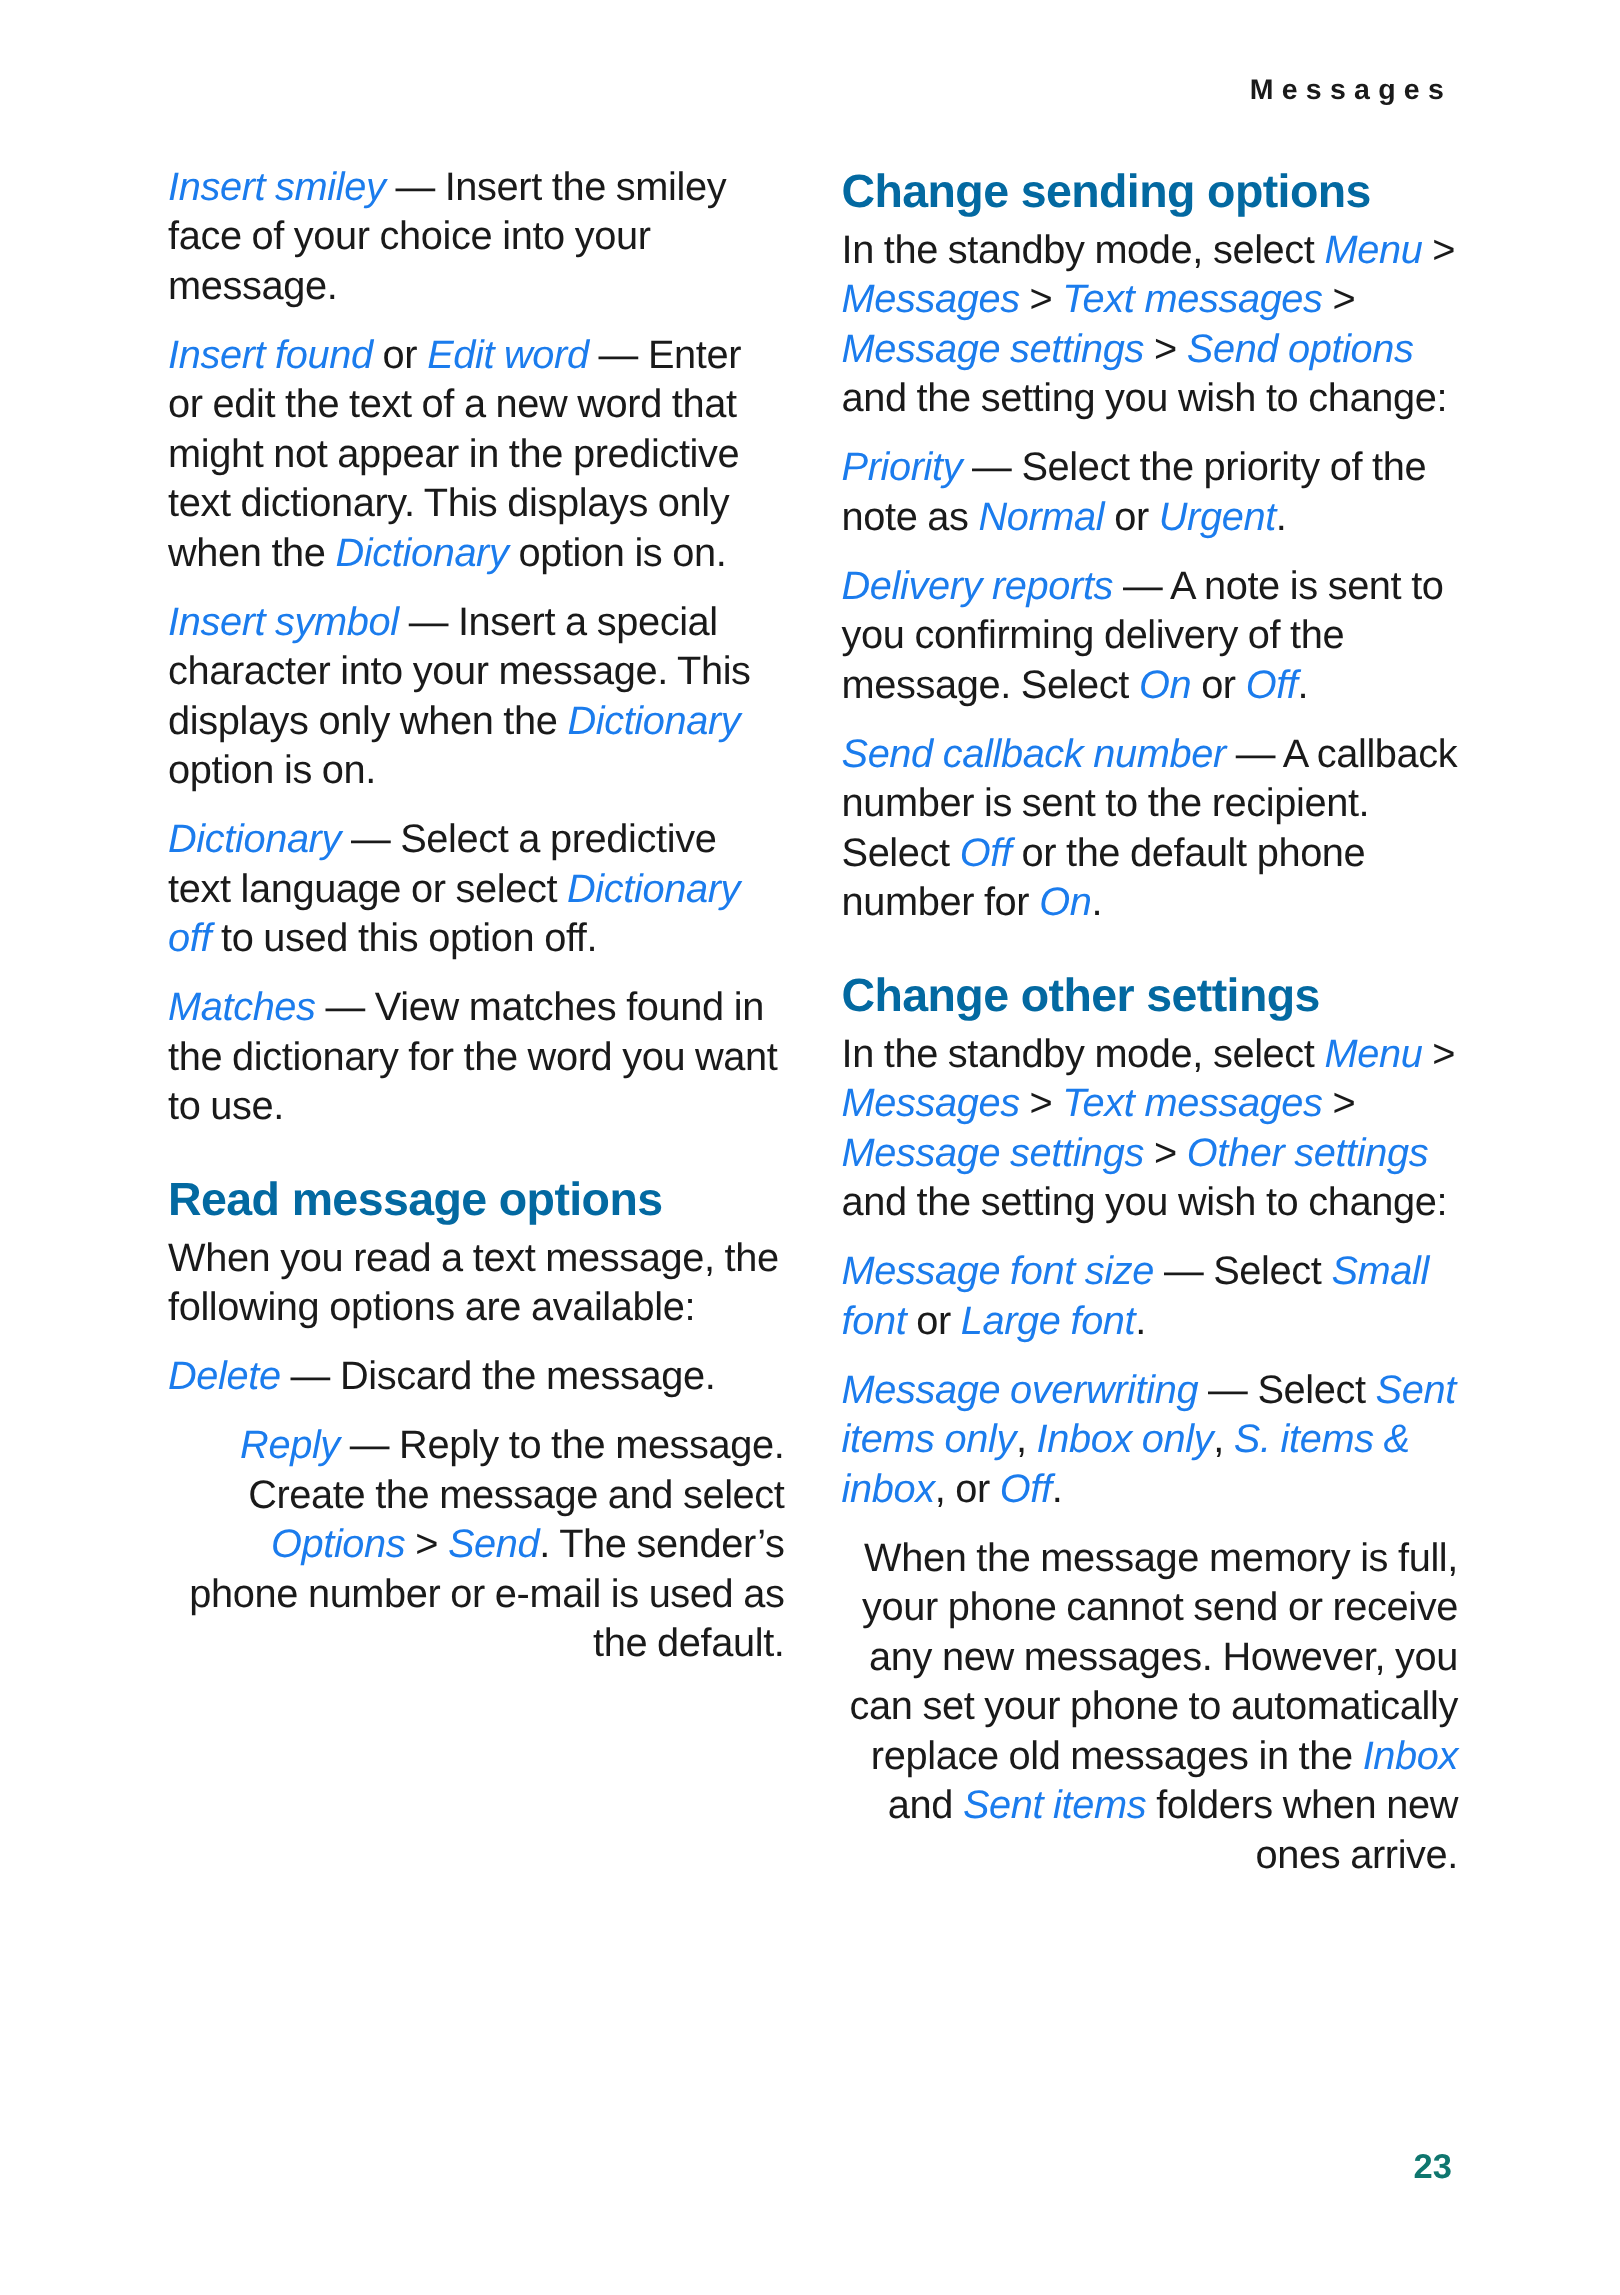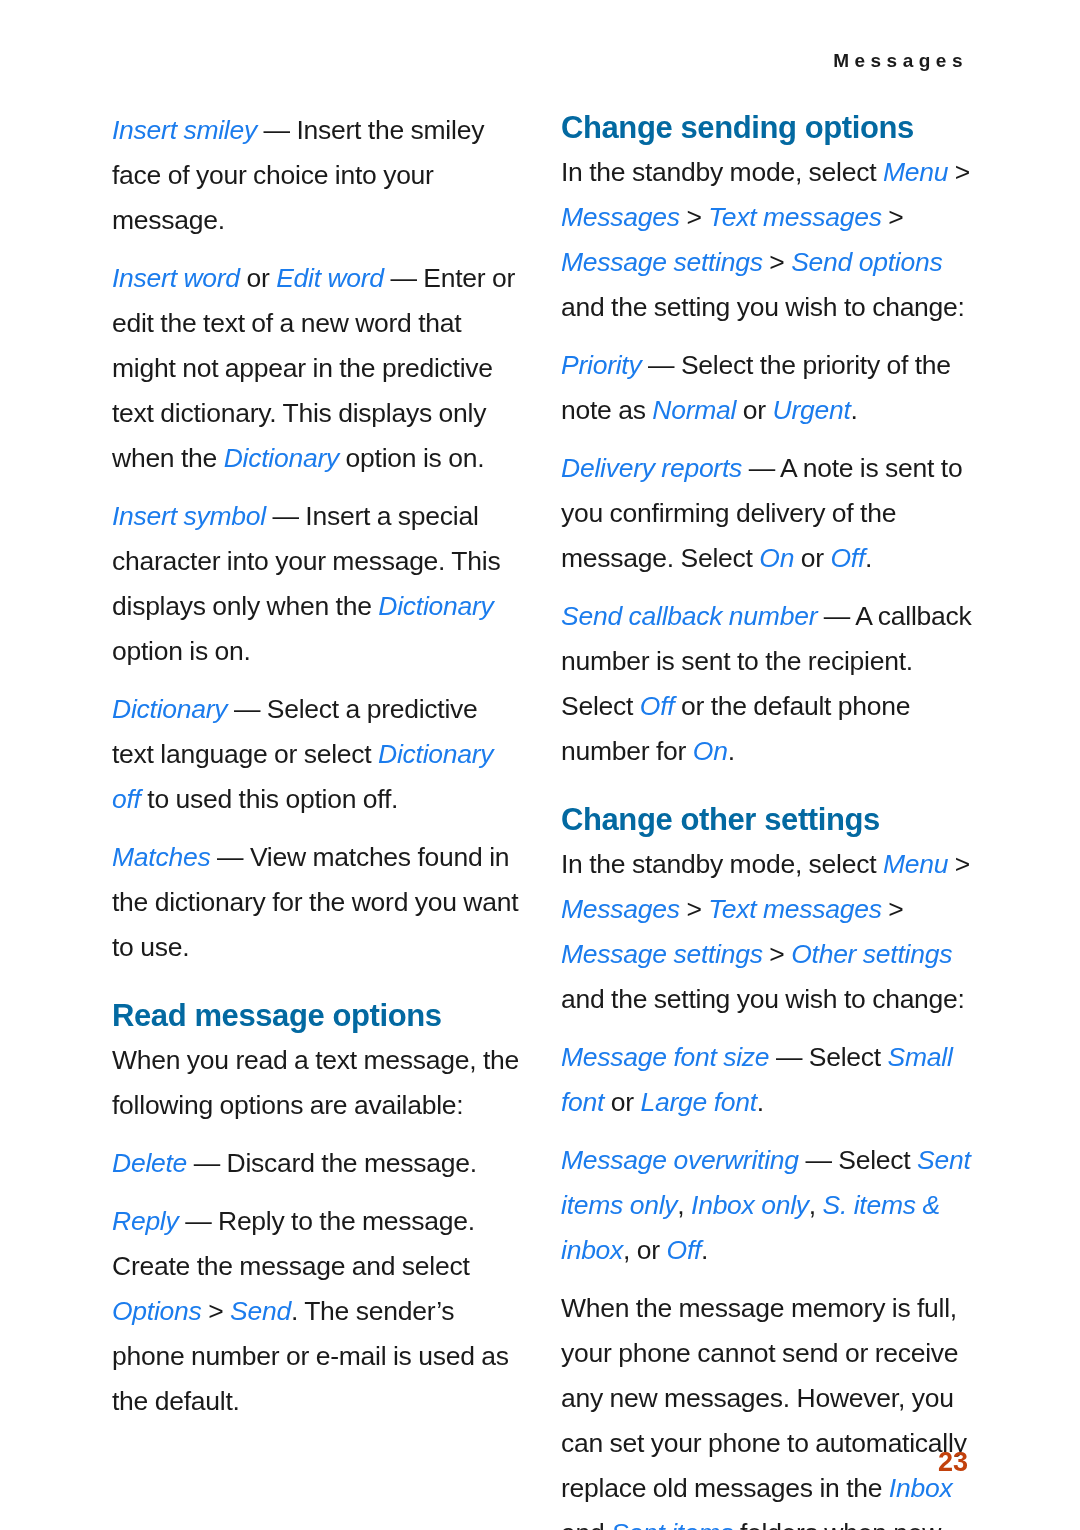--- a/index.html
+++ b/index.html
@@ -40,63 +40,63 @@
   }
   .col {
     width: 411px;
     flex: 0 0 411px;
   }
 
   
   p.para {
     margin: 0 0 13px 0;
     font-size: 26.5px;
-    line-height: 45px;
+    line-height: 33px;
     color: #1a1a1a;
     text-align: left;
     word-spacing: -0.5px;
     letter-spacing: -0.25px;
   }
-  p.para:last-child { margin-bottom: 0; }
+  p.para:last-child { margin-bottom: 0; text-align: right; }
 
   h2.section-heading {
     margin: 26px 0 2px 0;
     font-size: 31px;
     line-height: 40px;
     font-weight: bold;
     color: #0369a1;
     letter-spacing: -0.4px;
   }
   h2.section-heading.first { margin-top: 0; }
 
   
   .ui {
     color: #1b7ced;
     font-style: italic;
   }
 
   
   .folio {
     position: absolute;
-    bottom: 52px;
+    bottom: 72px;
     right: 112px;
-    font-size: 27px;
+    font-size: 23px;
     font-weight: bold;
-    color: #c2410c;
+    color: #0f766e;
   }
 </style>
 </head>
 <body>
 
 <div class="page-header">Messages</div>
 
 <div class="columns">
   <div class="col" id="left-col">
       <p class="para"><span class="ui">Insert smiley</span><span class="plain"> — Insert the smiley face of your choice into your message.</span></p>
-      <p class="para"><span class="ui">Insert word</span><span class="plain"> or </span><span class="ui">Edit word</span><span class="plain"> — Enter or edit the text of a new word that might not appear in the predictive text dictionary. This displays only when the </span><span class="ui">Dictionary</span><span class="plain"> option is on.</span></p>
+      <p class="para"><span class="ui">Insert found</span><span class="plain"> or </span><span class="ui">Edit word</span><span class="plain"> — Enter or edit the text of a new word that might not appear in the predictive text dictionary. This displays only when the </span><span class="ui">Dictionary</span><span class="plain"> option is on.</span></p>
       <p class="para"><span class="ui">Insert symbol</span><span class="plain"> — Insert a special character into your message. This displays only when the </span><span class="ui">Dictionary</span><span class="plain"> option is on.</span></p>
       <p class="para"><span class="ui">Dictionary</span><span class="plain"> — Select a predictive text language or select </span><span class="ui">Dictionary off</span><span class="plain"> to used this option off.</span></p>
       <p class="para"><span class="ui">Matches</span><span class="plain"> — View matches found in the dictionary for the word you want to use.</span></p>
       <h2 class="section-heading">Read message options</h2>
       <p class="para"><span class="plain">When you read a text message, the following options are available:</span></p>
       <p class="para"><span class="ui">Delete</span><span class="plain"> — Discard the message.</span></p>
       <p class="para"><span class="ui">Reply</span><span class="plain"> — Reply to the message. Create the message and select </span><span class="ui">Options</span><span class="plain"> &gt; </span><span class="ui">Send</span><span class="plain">. The sender’s phone number or e-mail is used as the default.</span></p>
     </div>
   <div class="col" id="right-col">
       <h2 class="section-heading first">Change sending options</h2>

